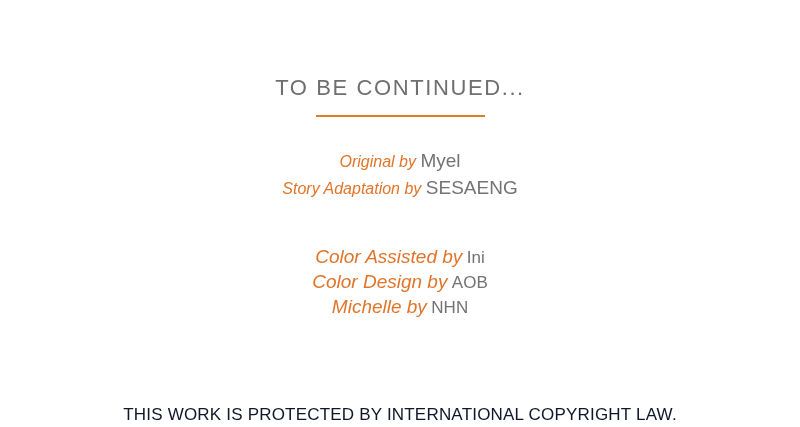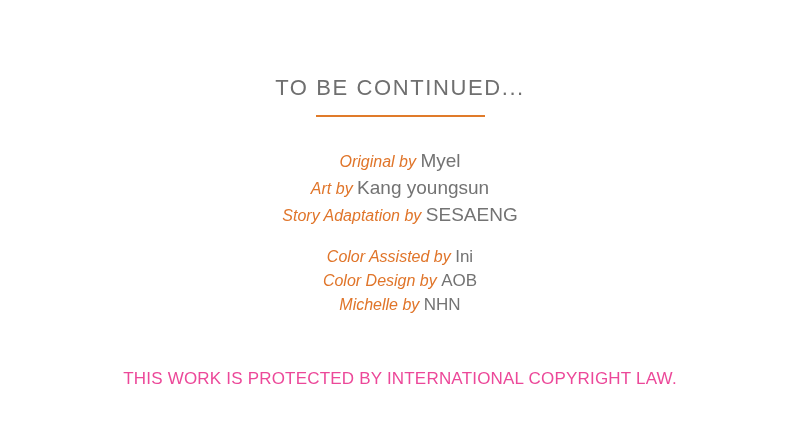--- a/index.html
+++ b/index.html
@@ -106,21 +106,21 @@
 
   .credits-primary .credit-role {
     font-size: 16px;
   }
 
   .credits-primary .credit-name {
     font-size: 19px;
   }
 
   .credits-secondary .credit-role {
-    font-size: 16px;
+    font-size: 19px;
   }
 
   .credits-secondary .credit-name {
     font-size: 17px;
   }
 
   
   .footer-block {
     position: absolute;
     top: 368px;
@@ -128,46 +128,43 @@
     width: 800px;
     text-align: center;
   }
 
   .copyright-notice {
     display: block;
     font-family: "Liberation Sans", sans-serif;
     font-size: 17px;
     font-weight: 400;
     letter-spacing: 0.2px;
-    color: #ec4899;
+    color: #0f172a;
     line-height: 22px;
     white-space: nowrap;
+    margin-top: 36px;
   }
 </style>
 </head>
 <body>
 
 <div id="endcard">
 
   <div class="title-block">
     <span class="to-be-continued">TO BE CONTINUED...</span>
   </div>
 
   <div class="divider-wrap">
     <span class="divider"></span>
   </div>
 
   <div class="credits-primary">
     <span class="credit-line">
       <span class="credit-role">Original by</span>
       <span class="credit-name">Myel</span>
-    </span>
-    <span class="credit-line">
-      <span class="credit-role">Art by</span>
-      <span class="credit-name">Kang youngsun</span>
     </span>
     <span class="credit-line">
       <span class="credit-role">Story Adaptation by</span>
       <span class="credit-name">SESAENG</span>
     </span>
   </div>
 
   <div class="credits-secondary">
     <span class="credit-line">
       <span class="credit-role">Color Assisted by</span>

